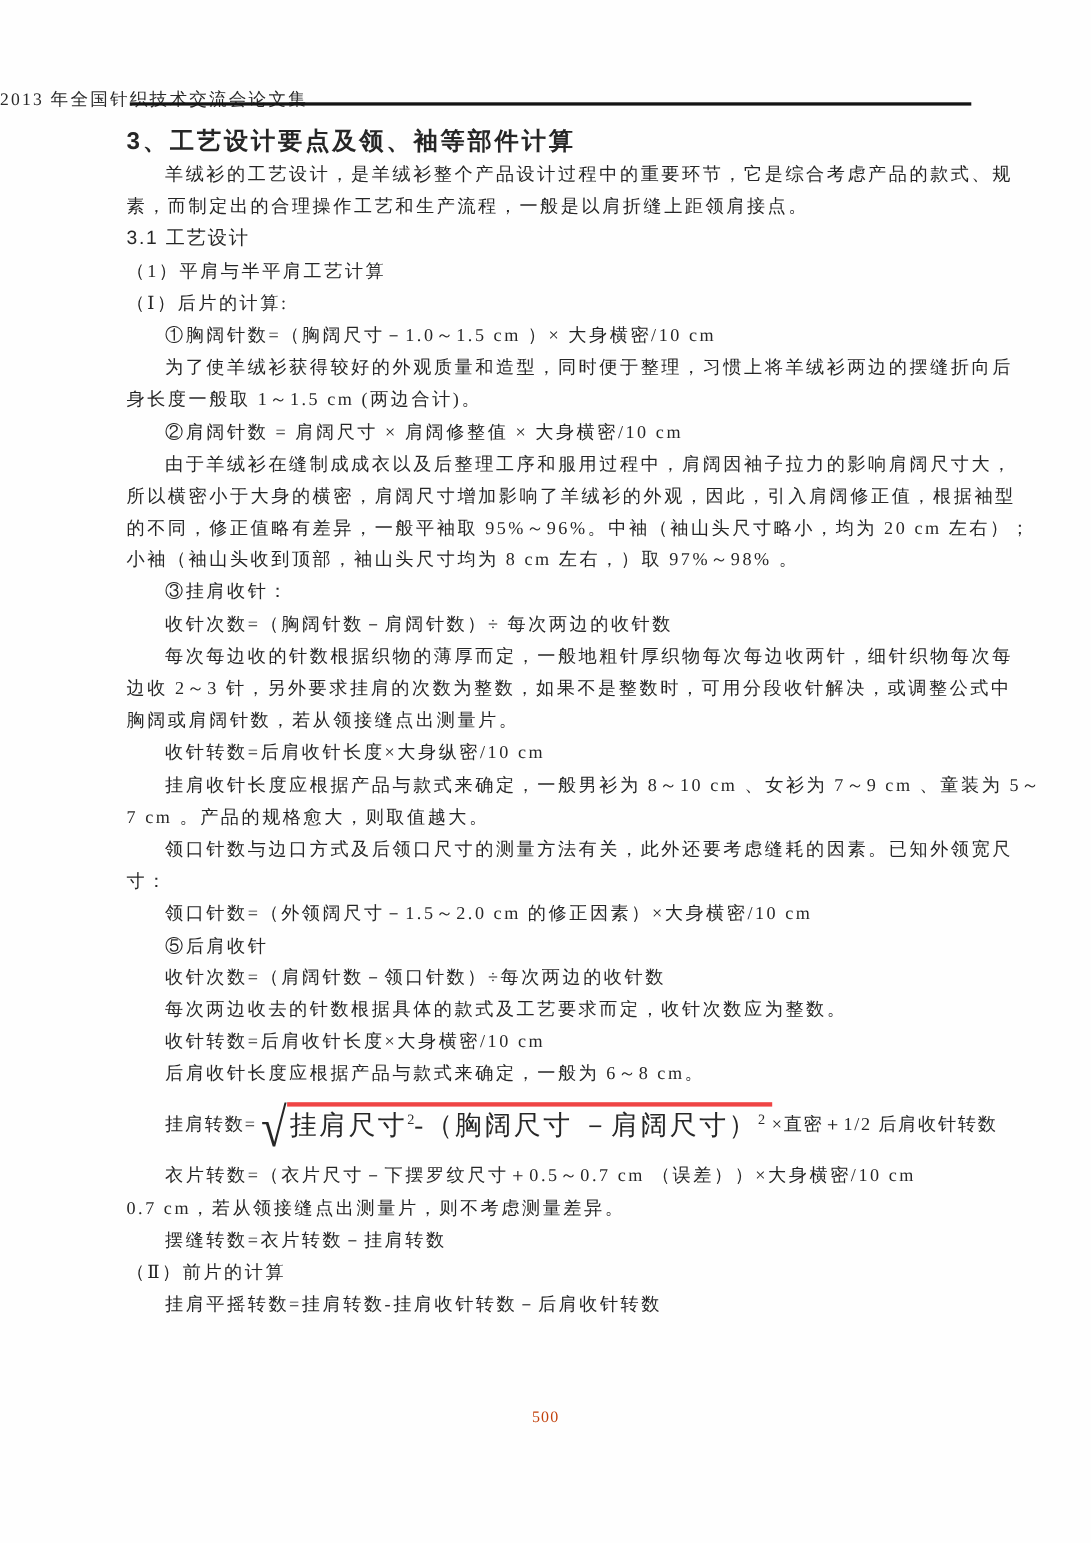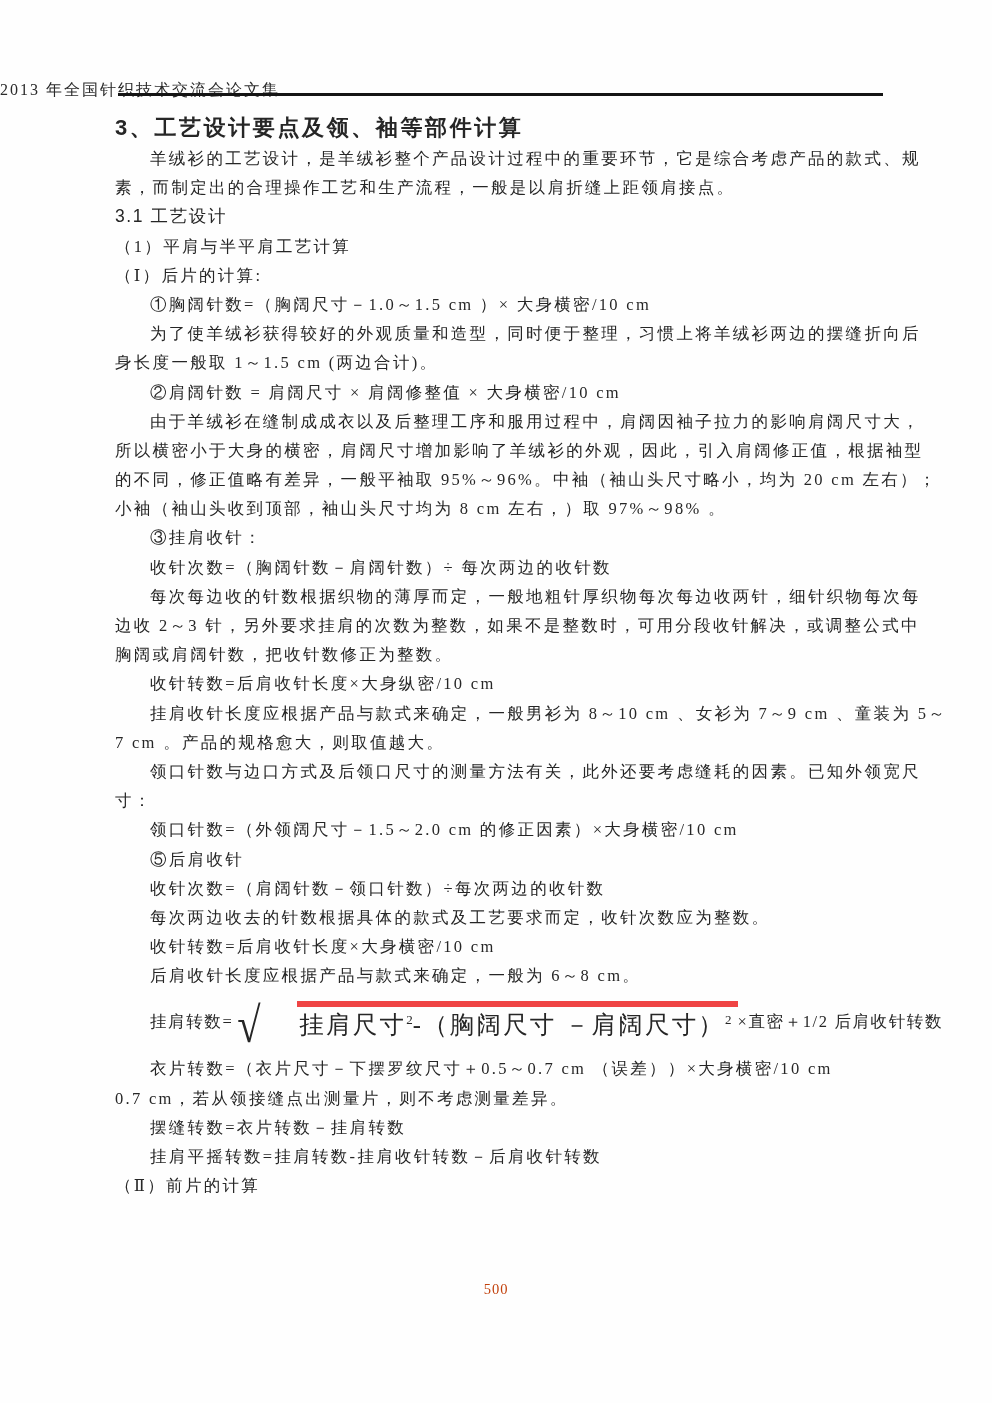--- a/index.html
+++ b/index.html
@@ -52,26 +52,25 @@
     letter-spacing:1.6px;
   }
   .f-pre,.f-post{font-size:16.5px;}
   .f-sqrt{
     font-size:50px;font-weight:300;line-height:1;
     margin:6px -3px 0 2px;
     transform:scaleX(.85);
   }
   .f-radicand{
     font-size:24.5px;
-    border-top:6px solid #ef4444;
+    border-top:4px solid #ef4444;
     padding:1px 6px 3px 2px;
     letter-spacing:2.2px;
     line-height:1.4;
     margin-top:2px;
-    margin-left:36px;
   }
   .f-radicand sup.ref{font-size:13px;vertical-align:9px;}
   .f-post{margin-left:0;}
   .page-number{
     position:absolute;top:1281px;left:0;width:100%;
     text-align:center;font-size:14.5px;letter-spacing:1px;color:#c2410c;
   }
 </style>
 </head>
 <body>
@@ -91,38 +90,38 @@
       <div class="line">身长度一般取 1～1.5 cm (两边合计)。</div>
       <div class="line indent">②肩阔针数 = 肩阔尺寸 × 肩阔修整值 × 大身横密/10 cm</div>
       <div class="line indent">由于羊绒衫在缝制成成衣以及后整理工序和服用过程中，肩阔因袖子拉力的影响肩阔尺寸大，</div>
       <div class="line">所以横密小于大身的横密，肩阔尺寸增加影响了羊绒衫的外观，因此，引入肩阔修正值，根据袖型</div>
       <div class="line">的不同，修正值略有差异，一般平袖取 95%～96%。中袖（袖山头尺寸略小，均为 20 cm 左右）；</div>
       <div class="line">小袖（袖山头收到顶部，袖山头尺寸均为 8 cm 左右，）取 97%～98% 。</div>
       <div class="line indent">③挂肩收针：</div>
       <div class="line indent">收针次数=（胸阔针数－肩阔针数）÷ 每次两边的收针数</div>
       <div class="line indent">每次每边收的针数根据织物的薄厚而定，一般地粗针厚织物每次每边收两针，细针织物每次每</div>
       <div class="line">边收 2～3 针，另外要求挂肩的次数为整数，如果不是整数时，可用分段收针解决，或调整公式中</div>
-      <div class="line">胸阔或肩阔针数，把收针数修正为整数。</div>
+      <div class="line">胸阔或肩阔针数，若从领接缝点出测量片。</div>
       <div class="line indent">收针转数=后肩收针长度×大身纵密/10 cm</div>
       <div class="line indent">挂肩收针长度应根据产品与款式来确定，一般男衫为 8～10 cm 、女衫为 7～9 cm 、童装为 5～</div>
       <div class="line">7 cm 。产品的规格愈大，则取值越大。</div>
       <div class="line indent">领口针数与边口方式及后领口尺寸的测量方法有关，此外还要考虑缝耗的因素。已知外领宽尺</div>
       <div class="line">寸：</div>
       <div class="line indent">领口针数=（外领阔尺寸－1.5～2.0 cm 的修正因素）×大身横密/10 cm</div>
       <div class="line indent">⑤后肩收针</div>
       <div class="line indent">收针次数=（肩阔针数－领口针数）÷每次两边的收针数</div>
       <div class="line indent">每次两边收去的针数根据具体的款式及工艺要求而定，收针次数应为整数。</div>
       <div class="line indent">收针转数=后肩收针长度×大身横密/10 cm</div>
       <div class="line indent">后肩收针长度应根据产品与款式来确定，一般为 6～8 cm。</div>
       <div class="line formula-line indent">
         <span class="f-pre">挂肩转数=</span>
         <span class="f-sqrt">√</span>
         <span class="f-radicand"><span>挂肩尺寸</span><sup class="ref">2</sup><span>-（胸阔尺寸 －肩阔尺寸）</span><sup class="ref">2</sup></span>
         <span class="f-post">×直密＋1/2 后肩收针转数</span>
       </div>
       <div class="line indent">衣片转数=（衣片尺寸－下摆罗纹尺寸＋0.5～0.7 cm （误差））×大身横密/10 cm</div>
       <div class="line">0.7 cm，若从领接缝点出测量片，则不考虑测量差异。</div>
       <div class="line indent">摆缝转数=衣片转数－挂肩转数</div>
+      <div class="line">（Ⅱ）前片的计算</div>
       <div class="line indent">挂肩平摇转数=挂肩转数-挂肩收针转数－后肩收针转数</div>
-      <div class="line">（Ⅱ）前片的计算</div>
     </div>
   <div class="page-number">500</div>
 </div>
 
 </body></html>

